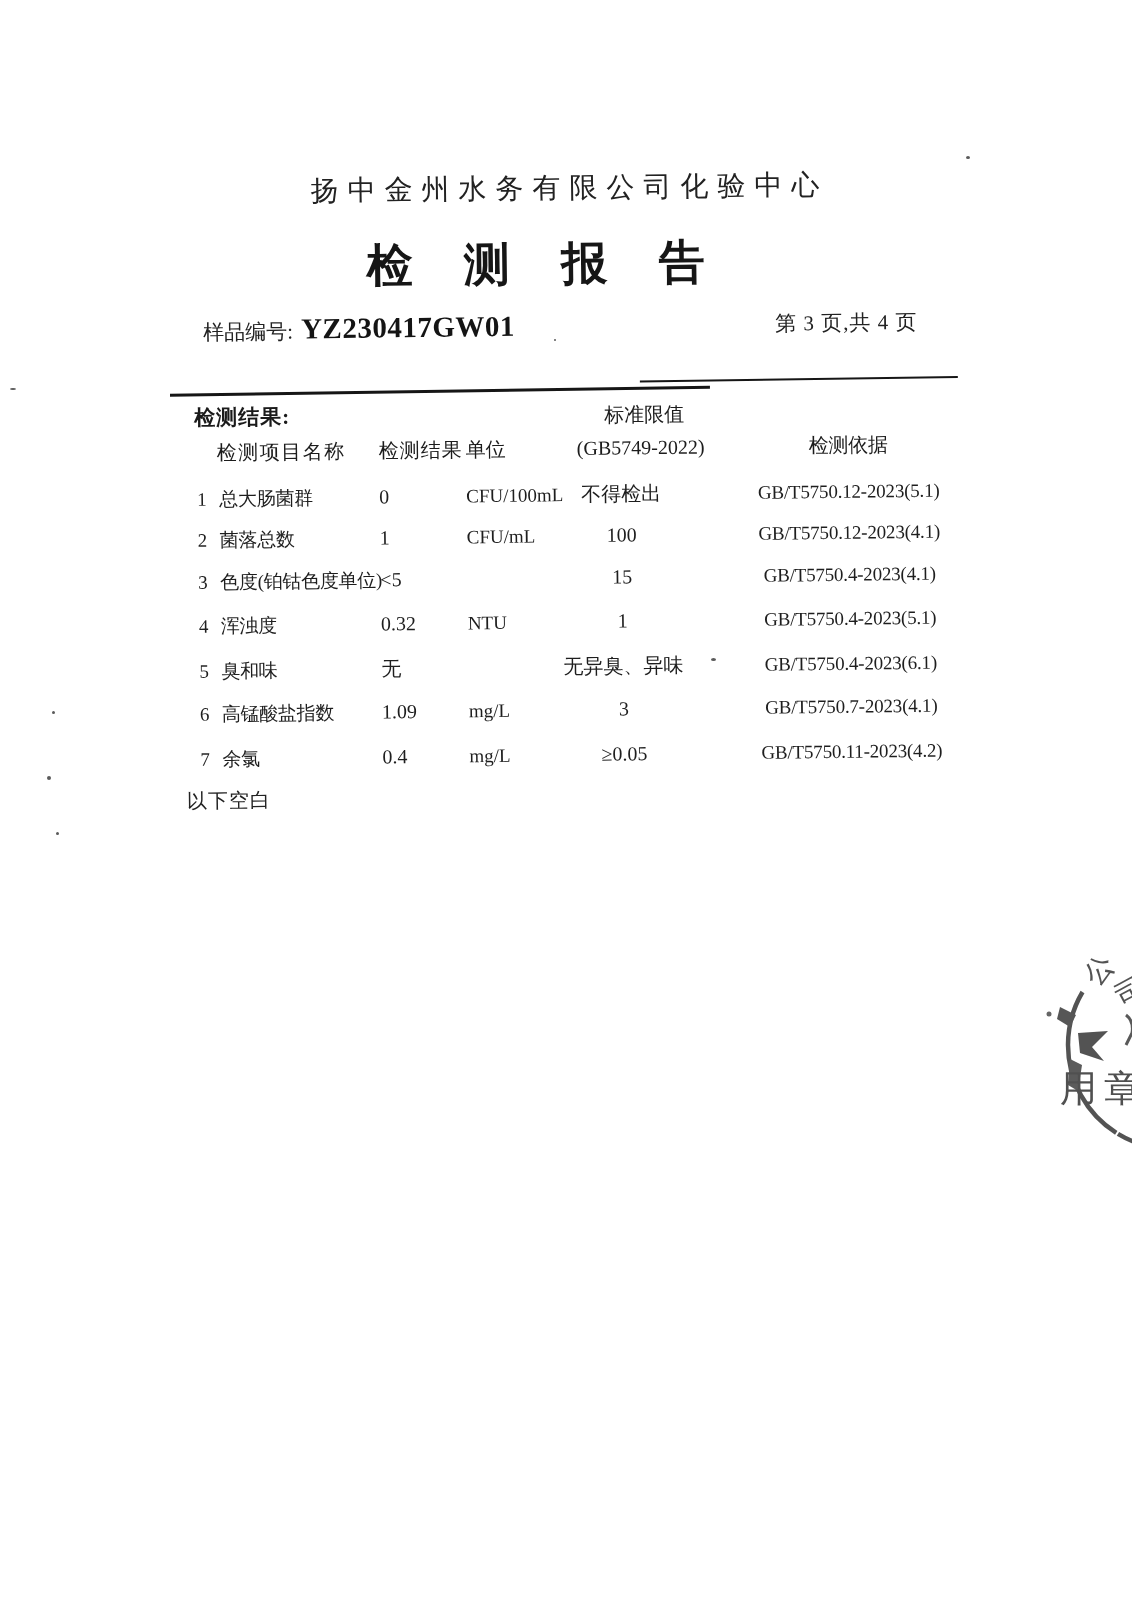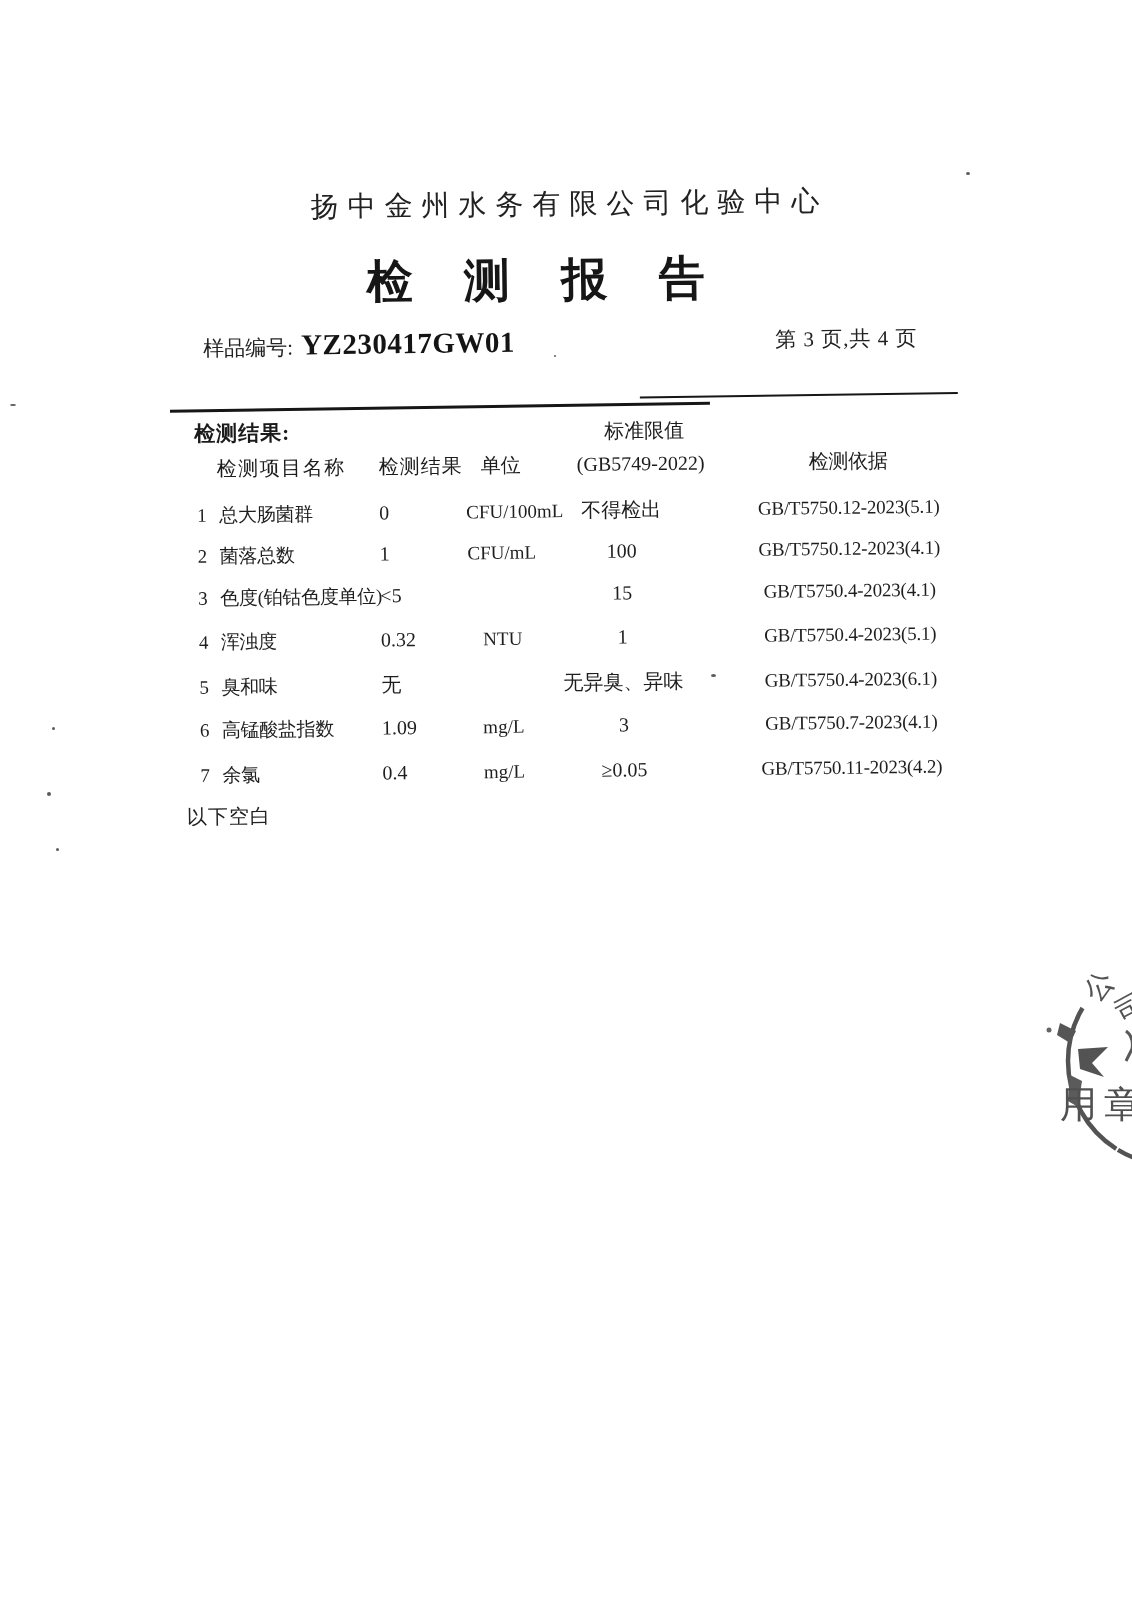--- a/index.html
+++ b/index.html
@@ -4,21 +4,21 @@
 <style>
   html,body{margin:0;padding:0;}
   body{
     width:1132px;height:1600px;
     background:#ffffff;
     font-family:"Liberation Serif","DejaVu Serif",serif;
     color:#1e1e1e;
     overflow:hidden;
     position:relative;
   }
-  .page{position:absolute;inset:0;overflow:hidden;margin-top:16px;}
+  .page{position:absolute;inset:0;overflow:hidden;}
   .tilt{
     position:absolute;inset:0;
     transform:rotate(-0.7deg);
     transform-origin:170px 395px;
   }
   .abs{position:absolute;white-space:nowrap;}
 
   .company-title{
     left:313px;top:174px;
     font-size:28px;letter-spacing:1px;
@@ -38,21 +38,21 @@
   .rule-a{left:170px;top:393px;width:540px;height:3px;transform:rotate(-0.15deg);}
   .rule-b{left:640px;top:386px;width:318px;height:2px;transform:rotate(-0.12deg);}
 
   .section-label{left:194px;top:404px;font-size:21px;font-weight:700;letter-spacing:1px;color:#1a1a1a;}
 
   .trow{position:absolute;left:190px;display:flex;align-items:baseline;}
   .c{display:inline-block;white-space:nowrap;}
   .c.idx{width:28px;padding-left:6px;font-size:19px;box-sizing:border-box;}
   .c.name{width:157px;font-size:19px;letter-spacing:-0.3px;}
   .c.result{width:90px;font-size:20px;text-indent:3px;}
-  .c.unit{width:70px;font-size:19px;text-align:center;}
+  .c.unit{width:70px;font-size:19px;text-align:left;}
   .c.limit{width:170px;font-size:20px;text-align:center;}
   .c.gap{width:30px;}
   .c.basis{width:225px;font-size:19px;text-align:center;letter-spacing:-0.2px;}
 
   .hdr{top:440px;}
   .hdr .c{font-size:20px;color:#1c1c1c;}
   .hdr .name{text-align:center;transform:translateX(-16px);letter-spacing:1.5px;}
   .hdr .result{text-align:center;text-indent:0;letter-spacing:1px;}
   .hdr .limit{transform:translateX(20px);}
   .limit-l1{left:535px;top:407px;width:170px;text-align:center;font-size:20px;transform:translateX(24px);color:#1c1c1c;}

